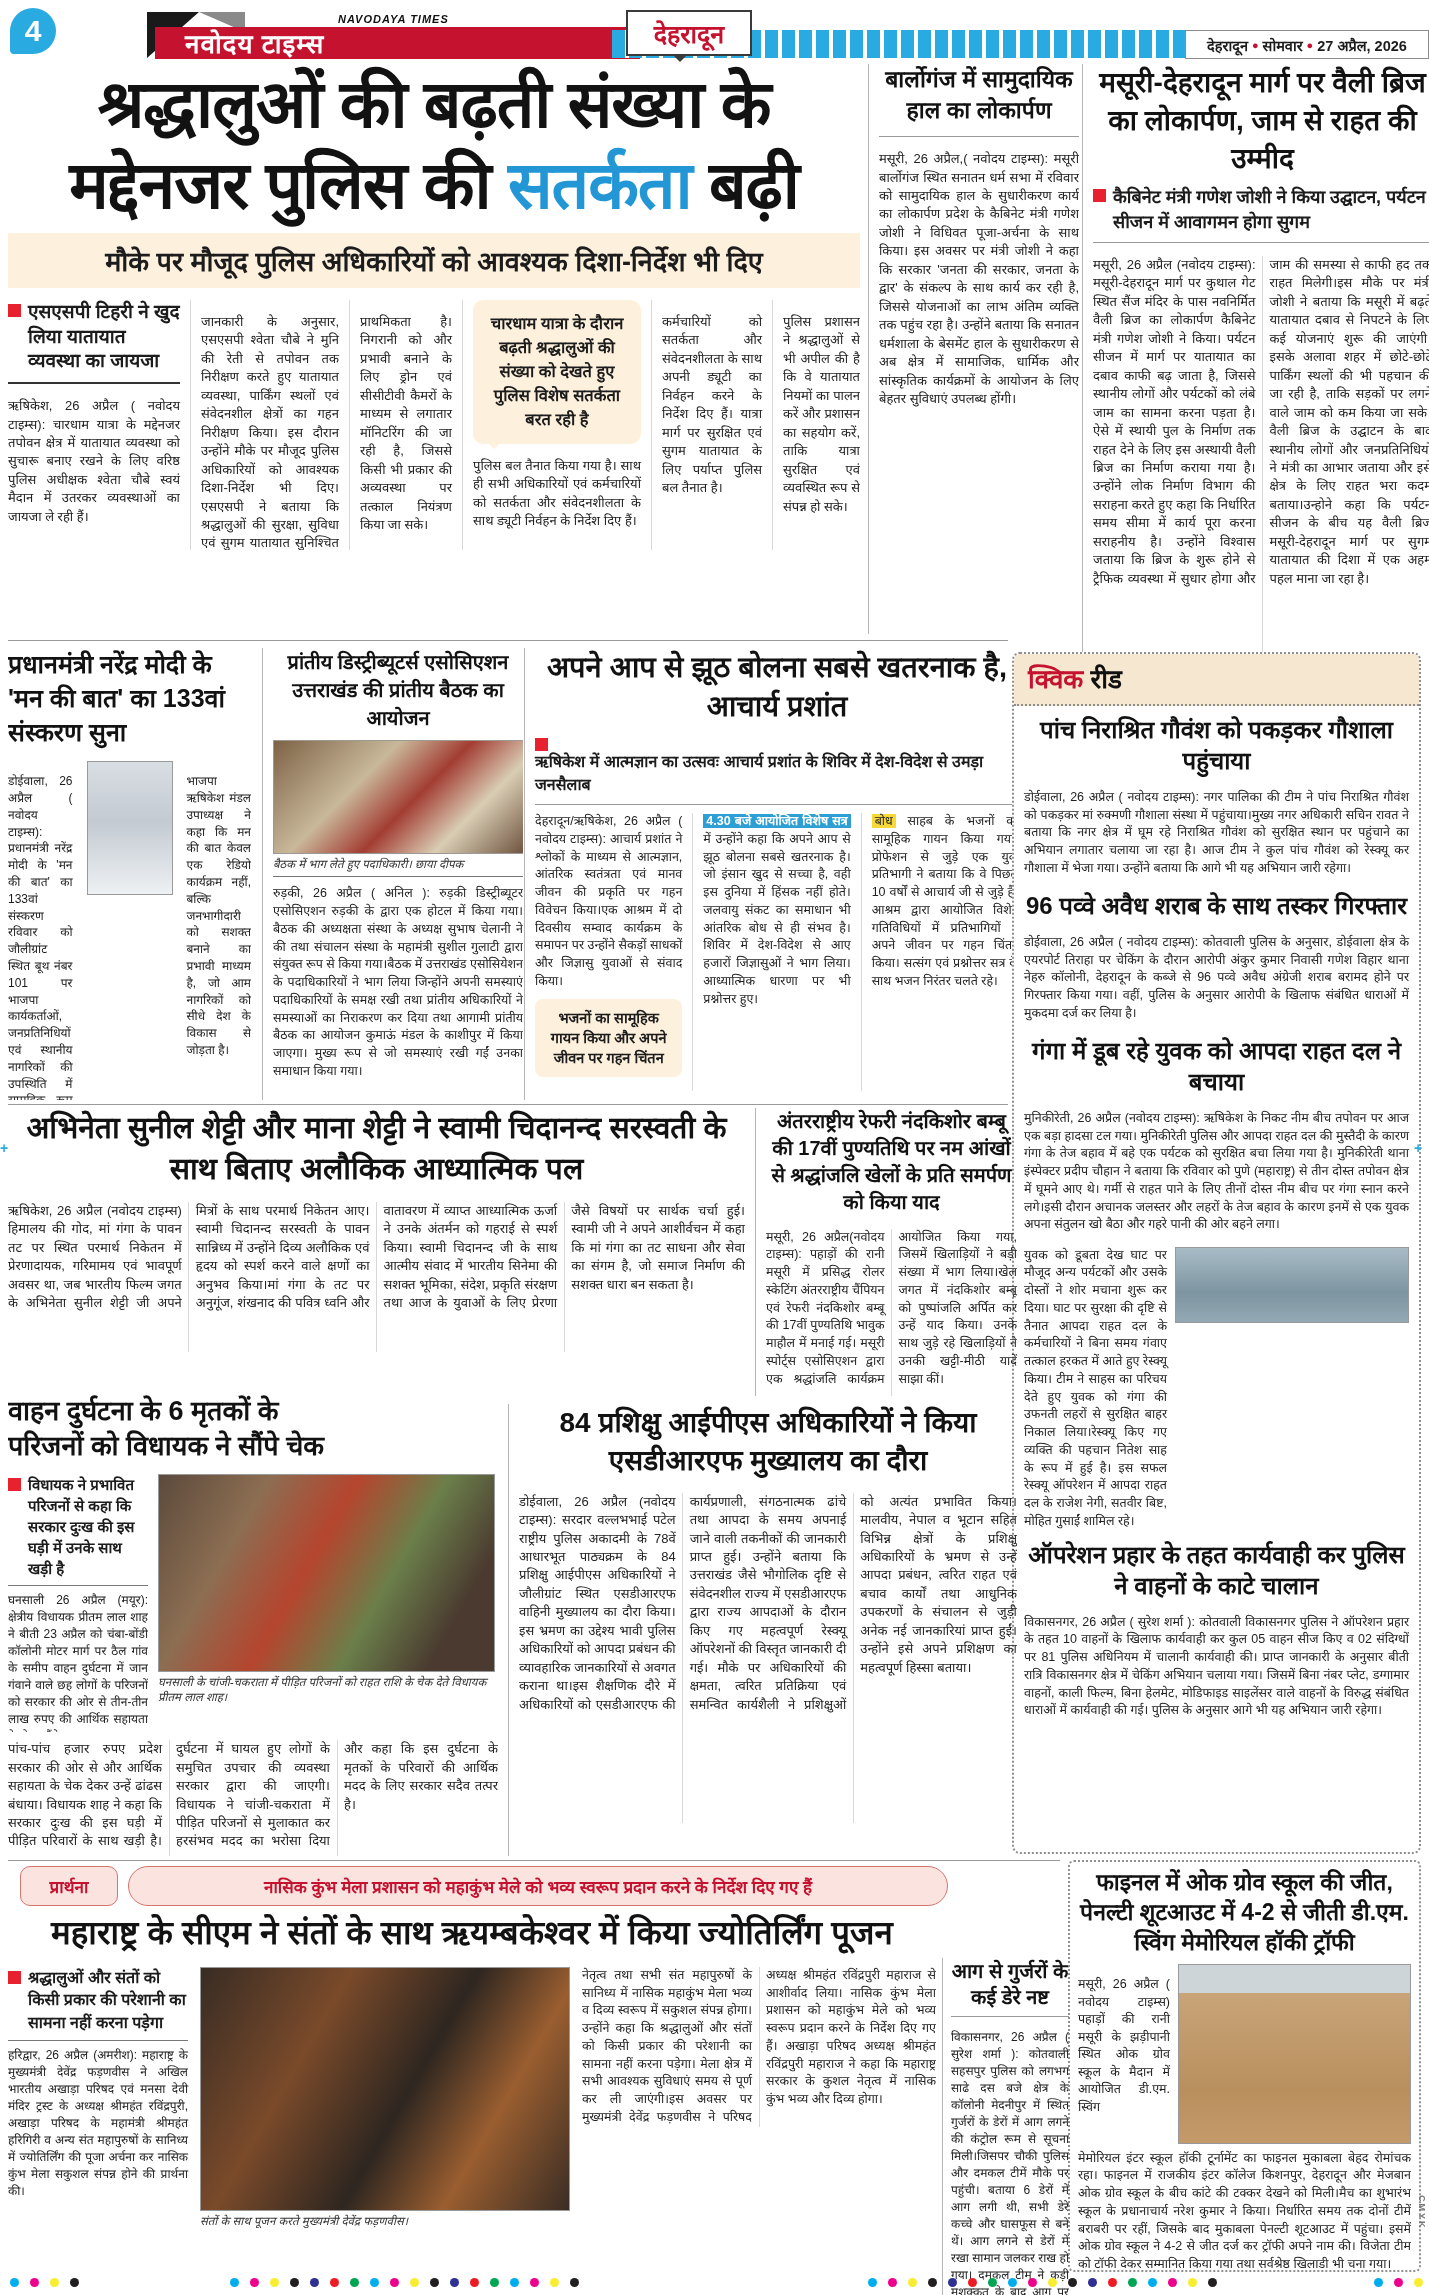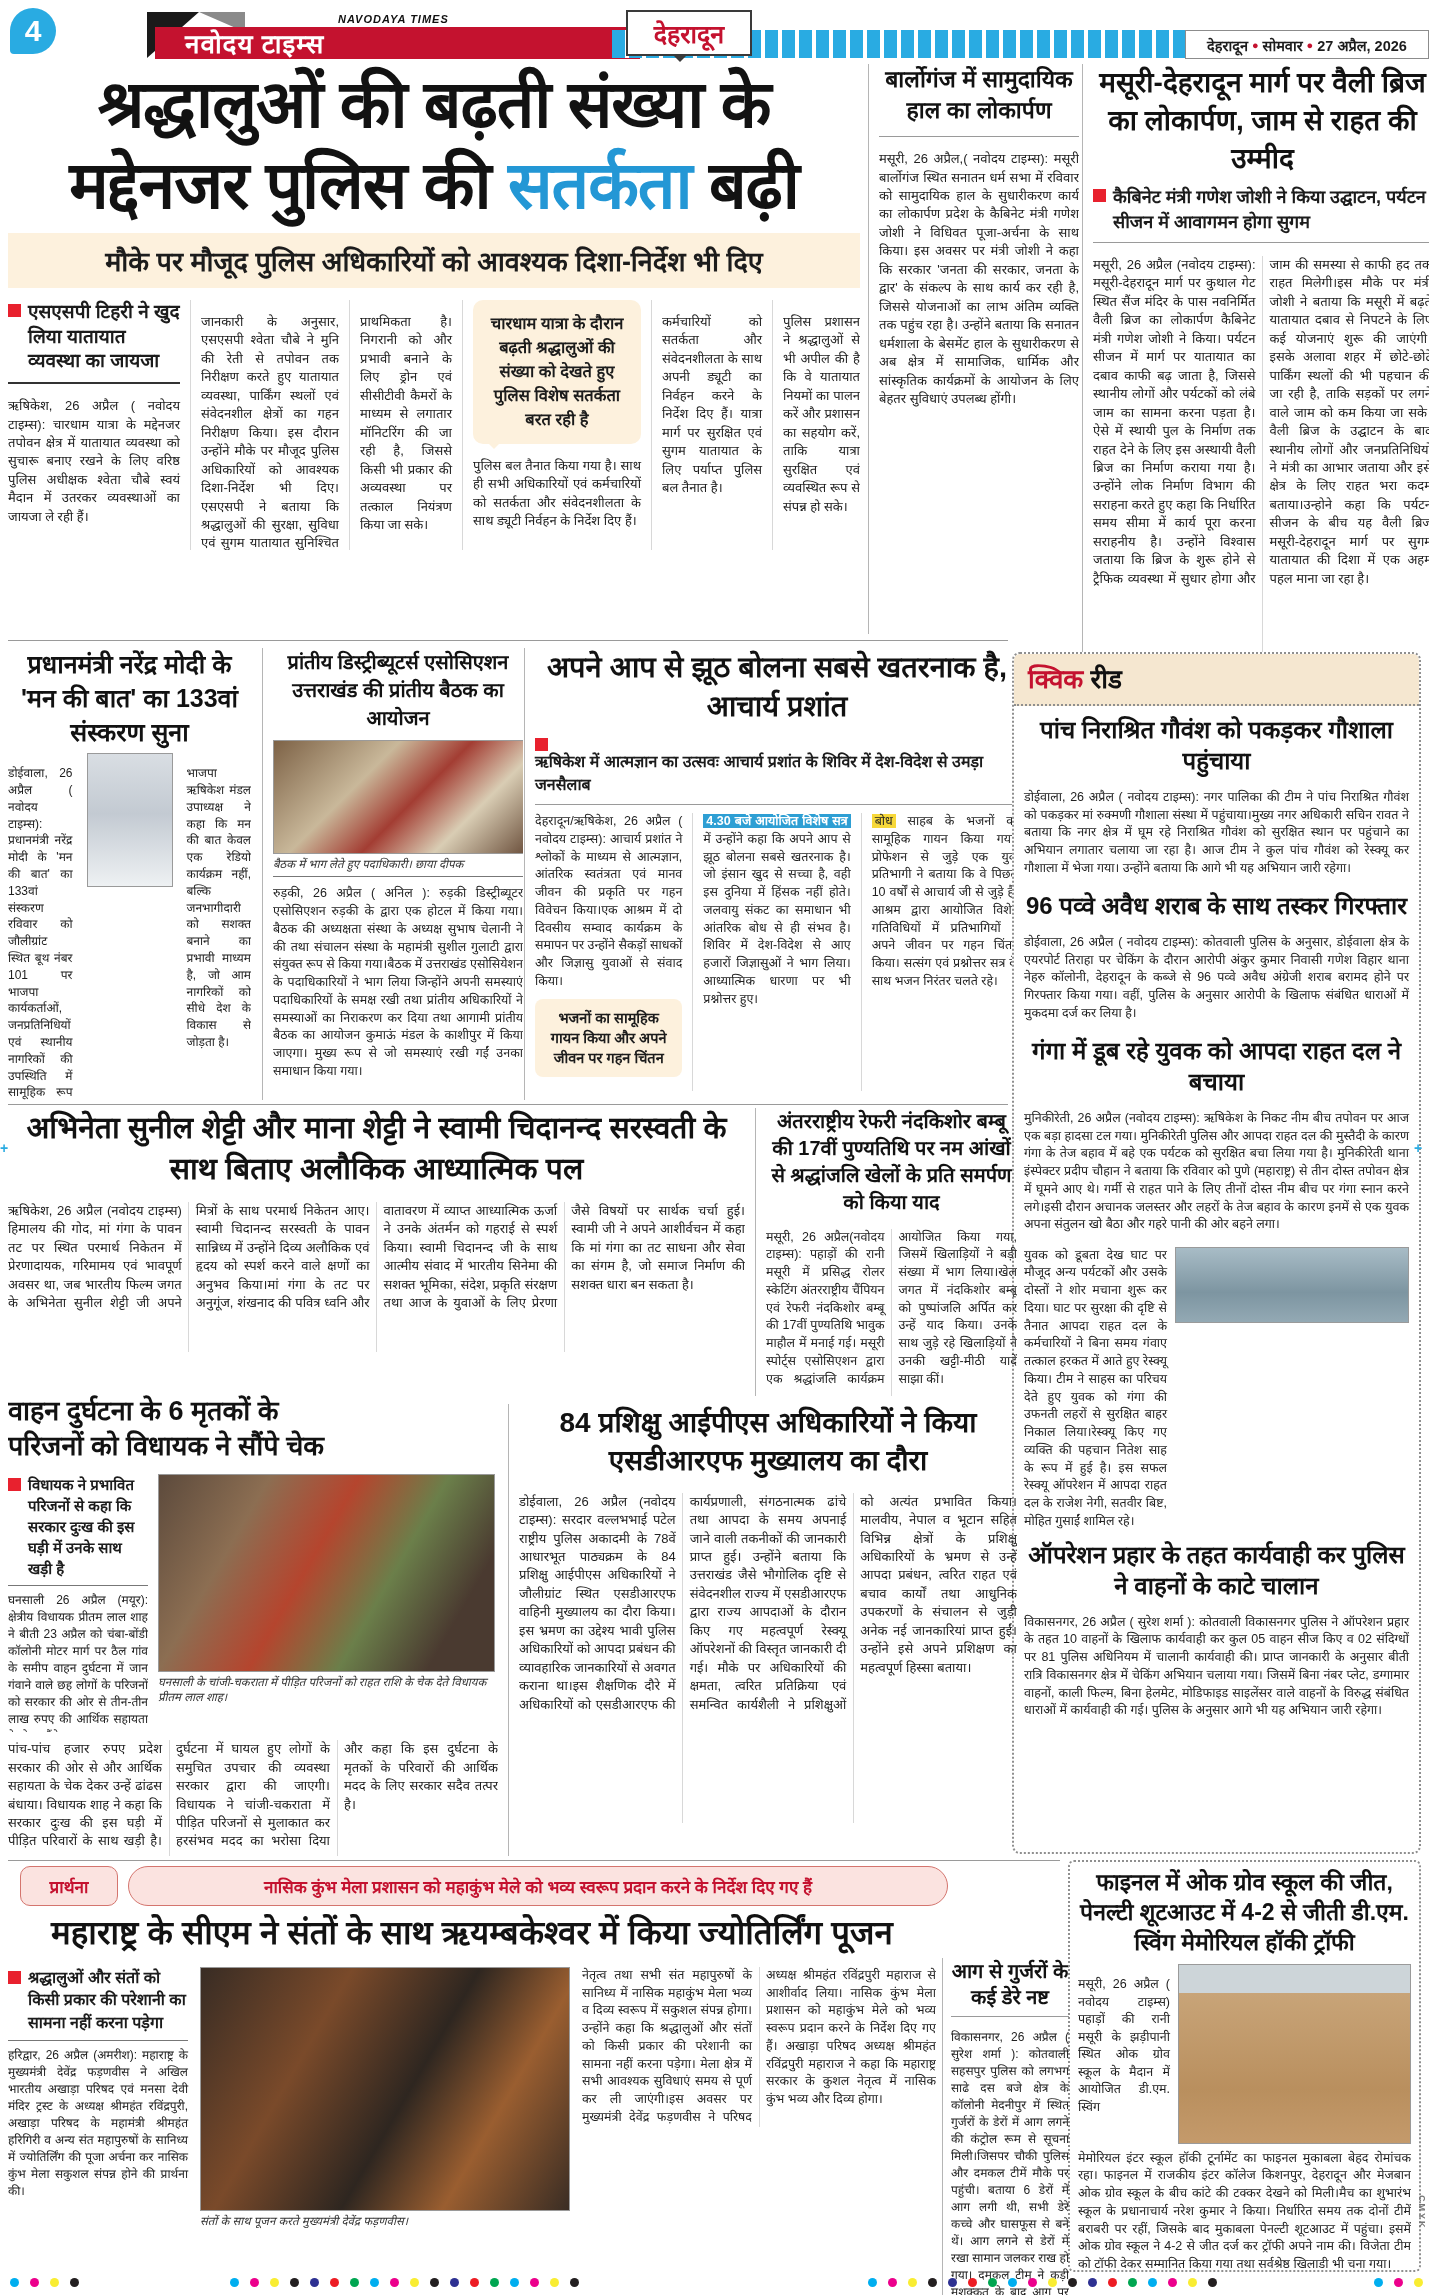--- a/index.html
+++ b/index.html
@@ -48,21 +48,21 @@
   .quote-box:after{content:"";position:absolute;left:14px;bottom:-12px;border:7px solid transparent;border-top:7px solid #fdf1dd;}
   
   .barlow{left:868px;top:64px;width:200px;height:570px;border-left:1px solid #b5b5b5;padding-left:10px;}
   .barlow h2{font-size:23px;text-align:center;line-height:1.35;margin-bottom:10px;}
   .bridge{left:1082px;top:64px;width:339px;height:648px;border-left:1px solid #b5b5b5;padding-left:10px;}
   .bridge h2{font-size:28px;text-align:center;line-height:1.35;}
   .bridge .sub{display:flex;font-size:18px;font-weight:bold;line-height:1.35;margin:8px 0;}
   .bridge .hline{margin-bottom:8px;}
   
   .modi{left:8px;top:648px;width:243px;height:452px;}
-  .modi h2{font-size:25px;text-align:center;line-height:1.35;margin-bottom:4px;}
+  .modi h2{font-size:25px;text-align:left;line-height:1.35;margin-bottom:12px;}
   .modi-row{display:flex;gap:14px;margin-bottom:8px;}
   .modi-row .t{font-size:12px;line-height:1.4;text-align:justify;}
   .ph-modi{flex:0 0 84px;height:132px;background:linear-gradient(180deg,#d9dee3 0%,#c3cad2 45%,#eef1f3 100%);}
   .dist{left:262px;top:648px;width:250px;height:452px;border-left:1px solid #b5b5b5;padding-left:10px;}
   .dist h2{font-size:20px;text-align:center;line-height:1.4;margin-bottom:8px;}
   .ph-meet{width:100%;height:112px;background:linear-gradient(135deg,#7d6246 0%,#c9b89a 35%,#a33d33 55%,#d9cdb4 75%,#6f5440 100%);}
   .acharya{left:524px;top:648px;width:484px;height:452px;border-left:1px solid #b5b5b5;padding-left:10px;}
   .acharya h2{font-size:29px;text-align:center;line-height:1.35;}
   .acharya .sub{display:flex;font-size:16px;font-weight:bold;line-height:1.4;margin:8px 0;flex-direction:column;}
   .ach-cols{display:flex;gap:10px;height:278px;overflow:hidden;}

